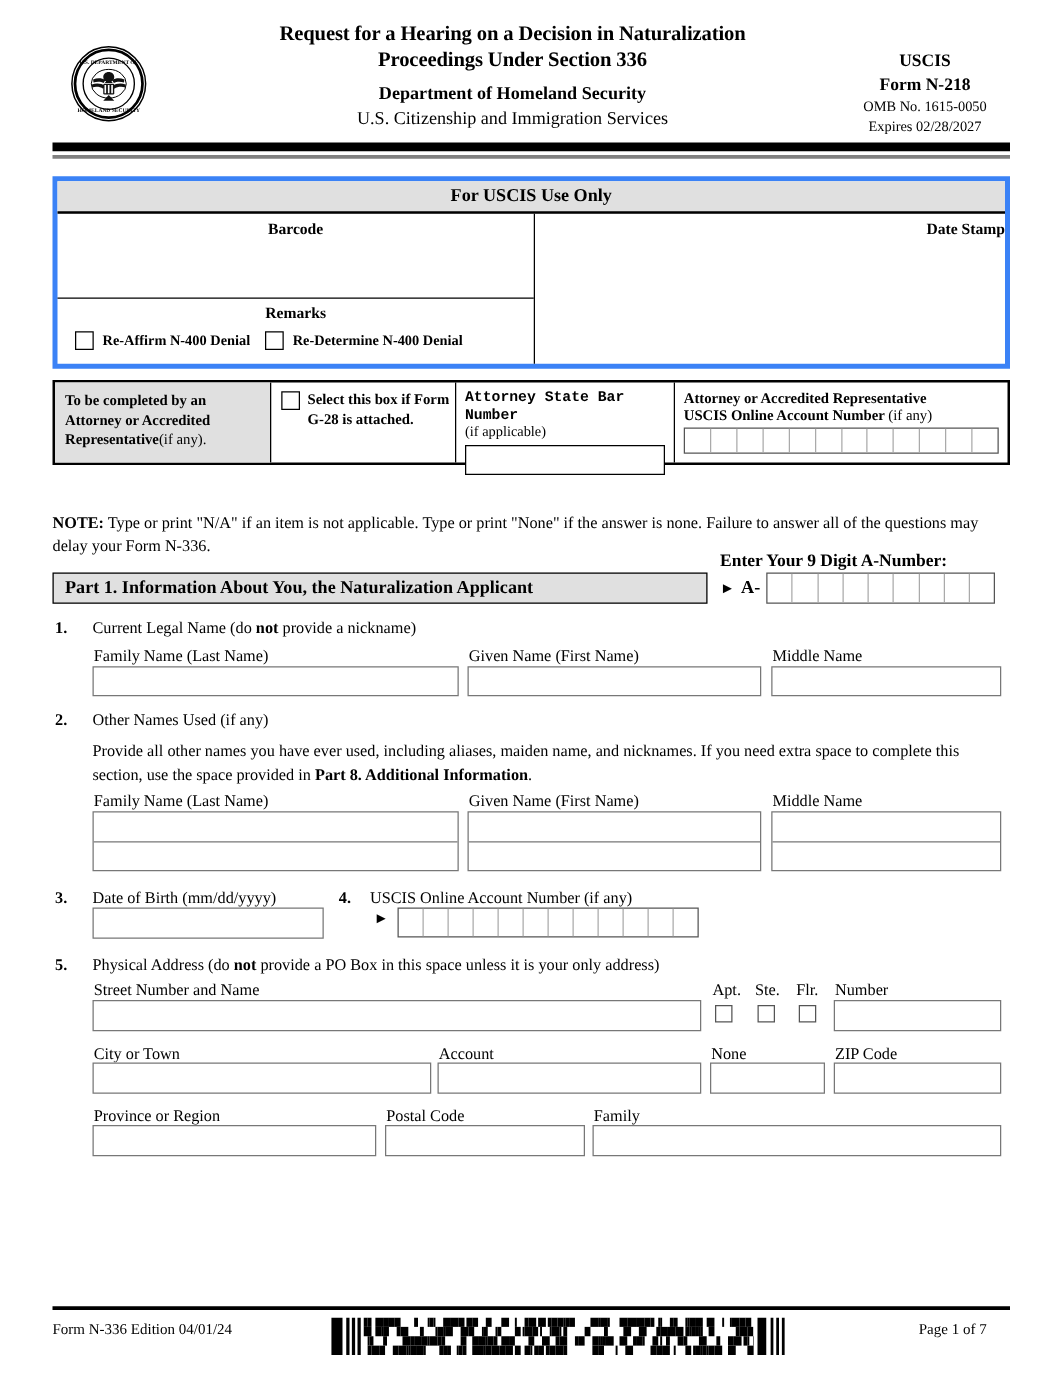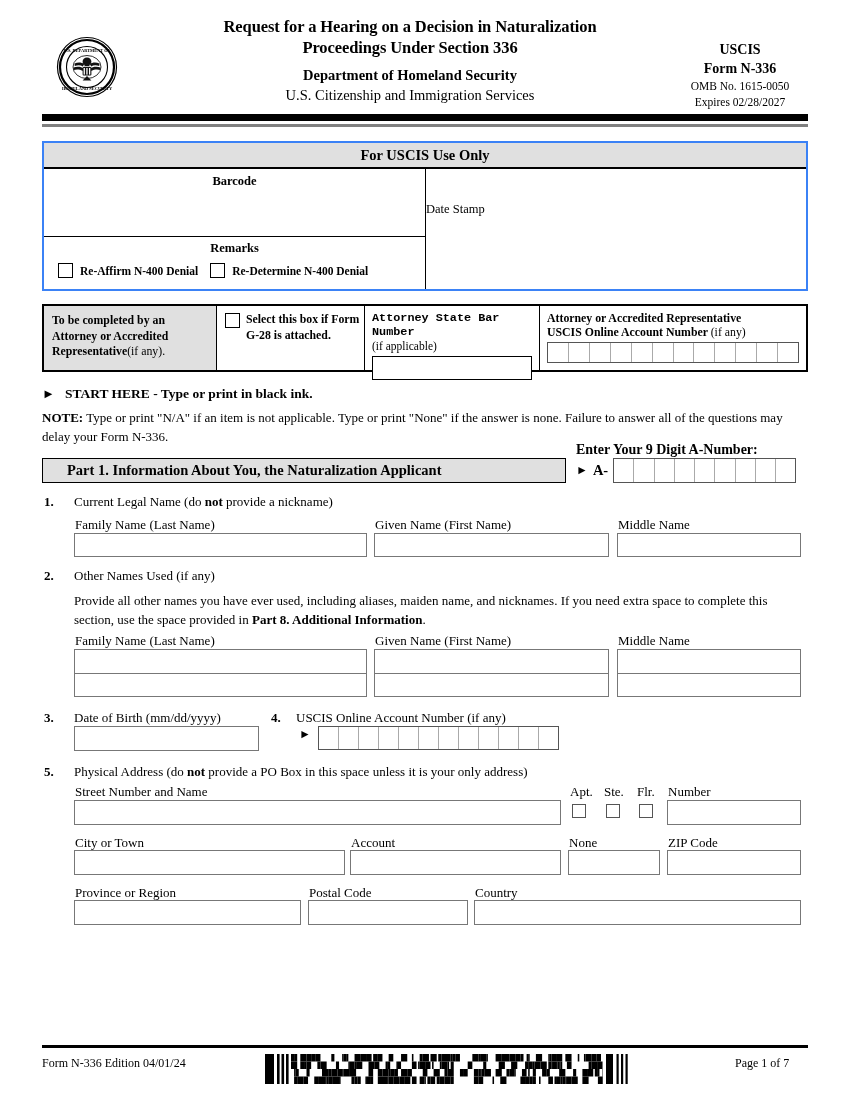--- a/index.html
+++ b/index.html
@@ -82,21 +82,21 @@
     left: 42px; top: 124px;
     width: 766px; height: 3px;
     background: #808080;
   }
 
   
   .uscis-use {
     position: absolute;
     left: 42px; top: 141px;
     width: 766px;
-    border: 2px solid #3b82f6;
+    border: 4px solid #3b82f6;
     box-sizing: border-box;
   }
   .uscis-use-head {
     height: 24px;
     background: #e0e0e0;
     border-bottom: 2px solid #000;
     text-align: center;
     font-size: 14.5px;
     font-weight: bold;
     line-height: 24px;
@@ -141,25 +141,24 @@
   .cbox {
     width: 15px; height: 15px;
     border: 1.3px solid #000;
     background: #fff;
     box-sizing: border-box;
     display: inline-block;
     flex: 0 0 auto;
   }
   .uu-right {
     flex: 1;
-    text-align: left;
+    text-align: right;
     font-size: 12.5px;
-    font-weight: normal;
+    font-weight: bold;
     padding-top: 5px;
-    margin-top: 28px;
   }
 
   
   .atty {
     position: absolute;
     left: 42px; top: 304px;
     width: 766px; height: 68px;
     border: 2px solid #000;
     box-sizing: border-box;
     display: flex;
@@ -248,21 +247,21 @@
   .part-bar {
     position: absolute;
     left: 42px; top: 458px;
     width: 524px; height: 25px;
     background: #e0e0e0;
     border: 1.6px solid #000;
     box-sizing: border-box;
     font-size: 14.5px;
     font-weight: bold;
     line-height: 22px;
-    padding-left: 24px;
+    padding-left: 9px;
   }
   .anum-row {
     position: absolute;
     left: 576px; top: 458px;
     display: flex;
     align-items: center;
     gap: 5px;
   }
   .anum-row .tri { font-size: 12px; }
   .anum-row .ab { font-size: 14.5px; font-weight: bold; }
@@ -369,21 +368,21 @@
 
     <div class="title-block">
       <div class="title-line">Request for a Hearing on a Decision in Naturalization</div>
       <div class="title-line">Proceedings Under Section 336</div>
       <div class="subtitle-line">Department of Homeland Security</div>
       <div class="subtitle-line2">U.S. Citizenship and Immigration Services</div>
     </div>
 
     <div class="uscis-block">
       <div class="u1">USCIS</div>
-      <div class="u2">Form N-336</div>
+      <div class="u2">Form N-218</div>
       <div class="u3">OMB No. 1615-0050</div>
       <div class="u4">Expires 02/28/2027</div>
     </div>
   </div>
 
   <div class="rule-black"></div>
   <div class="rule-gray"></div>
 
   <div class="uscis-use">
     <div class="uscis-use-head">For USCIS Use Only</div>
@@ -434,23 +433,20 @@
           <i></i>
           <i></i>
           <i></i>
           <i></i>
           <i></i>
           <i></i>
         </div>
     </div>
   </div>
 
-  <div class="starthere">
-    <span class="tri">►</span><span>START HERE - Type or print in black ink.</span>
-  </div>
 
   <div class="note">
     <b>NOTE:</b><span>  Type or print "N/A" if an item is not applicable.  Type or print "None" if the answer is none.  Failure to answer all of the questions may delay your Form N-336.</span>
   </div>
 
   <div class="anum-label">Enter Your 9 Digit A-Number:</div>
   <div class="part-bar">Part 1.  Information About You, the Naturalization Applicant</div>
   <div class="anum-row">
     <span class="tri">►</span>
     <span class="ab">A-</span>
@@ -556,21 +552,21 @@
 
   <div class="flabel" style="left:668px; top:835px;">ZIP Code</div>
   <div class="finput" style="left:667px; top:850px; width:134px; height:25px;"></div>
 
   <div class="flabel" style="left:75px; top:885px;">Province or Region</div>
   <div class="finput" style="left:74px; top:900px; width:227px; height:25px;"></div>
 
   <div class="flabel" style="left:309px; top:885px;">Postal Code</div>
   <div class="finput" style="left:308px; top:900px; width:160px; height:25px;"></div>
 
-  <div class="flabel" style="left:475px; top:885px;">Country</div>
+  <div class="flabel" style="left:475px; top:885px;">Family</div>
   <div class="finput" style="left:474px; top:900px; width:327px; height:25px;"></div>
 
   <div class="foot-rule"></div>
   <div class="foot-left">Form N-336   Edition   04/01/24</div>
   <div class="foot-right">Page 1 of 7</div>
 
   <div class="barcode2d">
     <svg id="bc-svg" viewBox="0 0 380 30" width="380" height="30" preserveAspectRatio="none">
         <rect x="0" y="0" width="9" height="30" fill="#000"></rect>
         <rect x="12" y="0" width="2.6" height="30" fill="#000"></rect>

